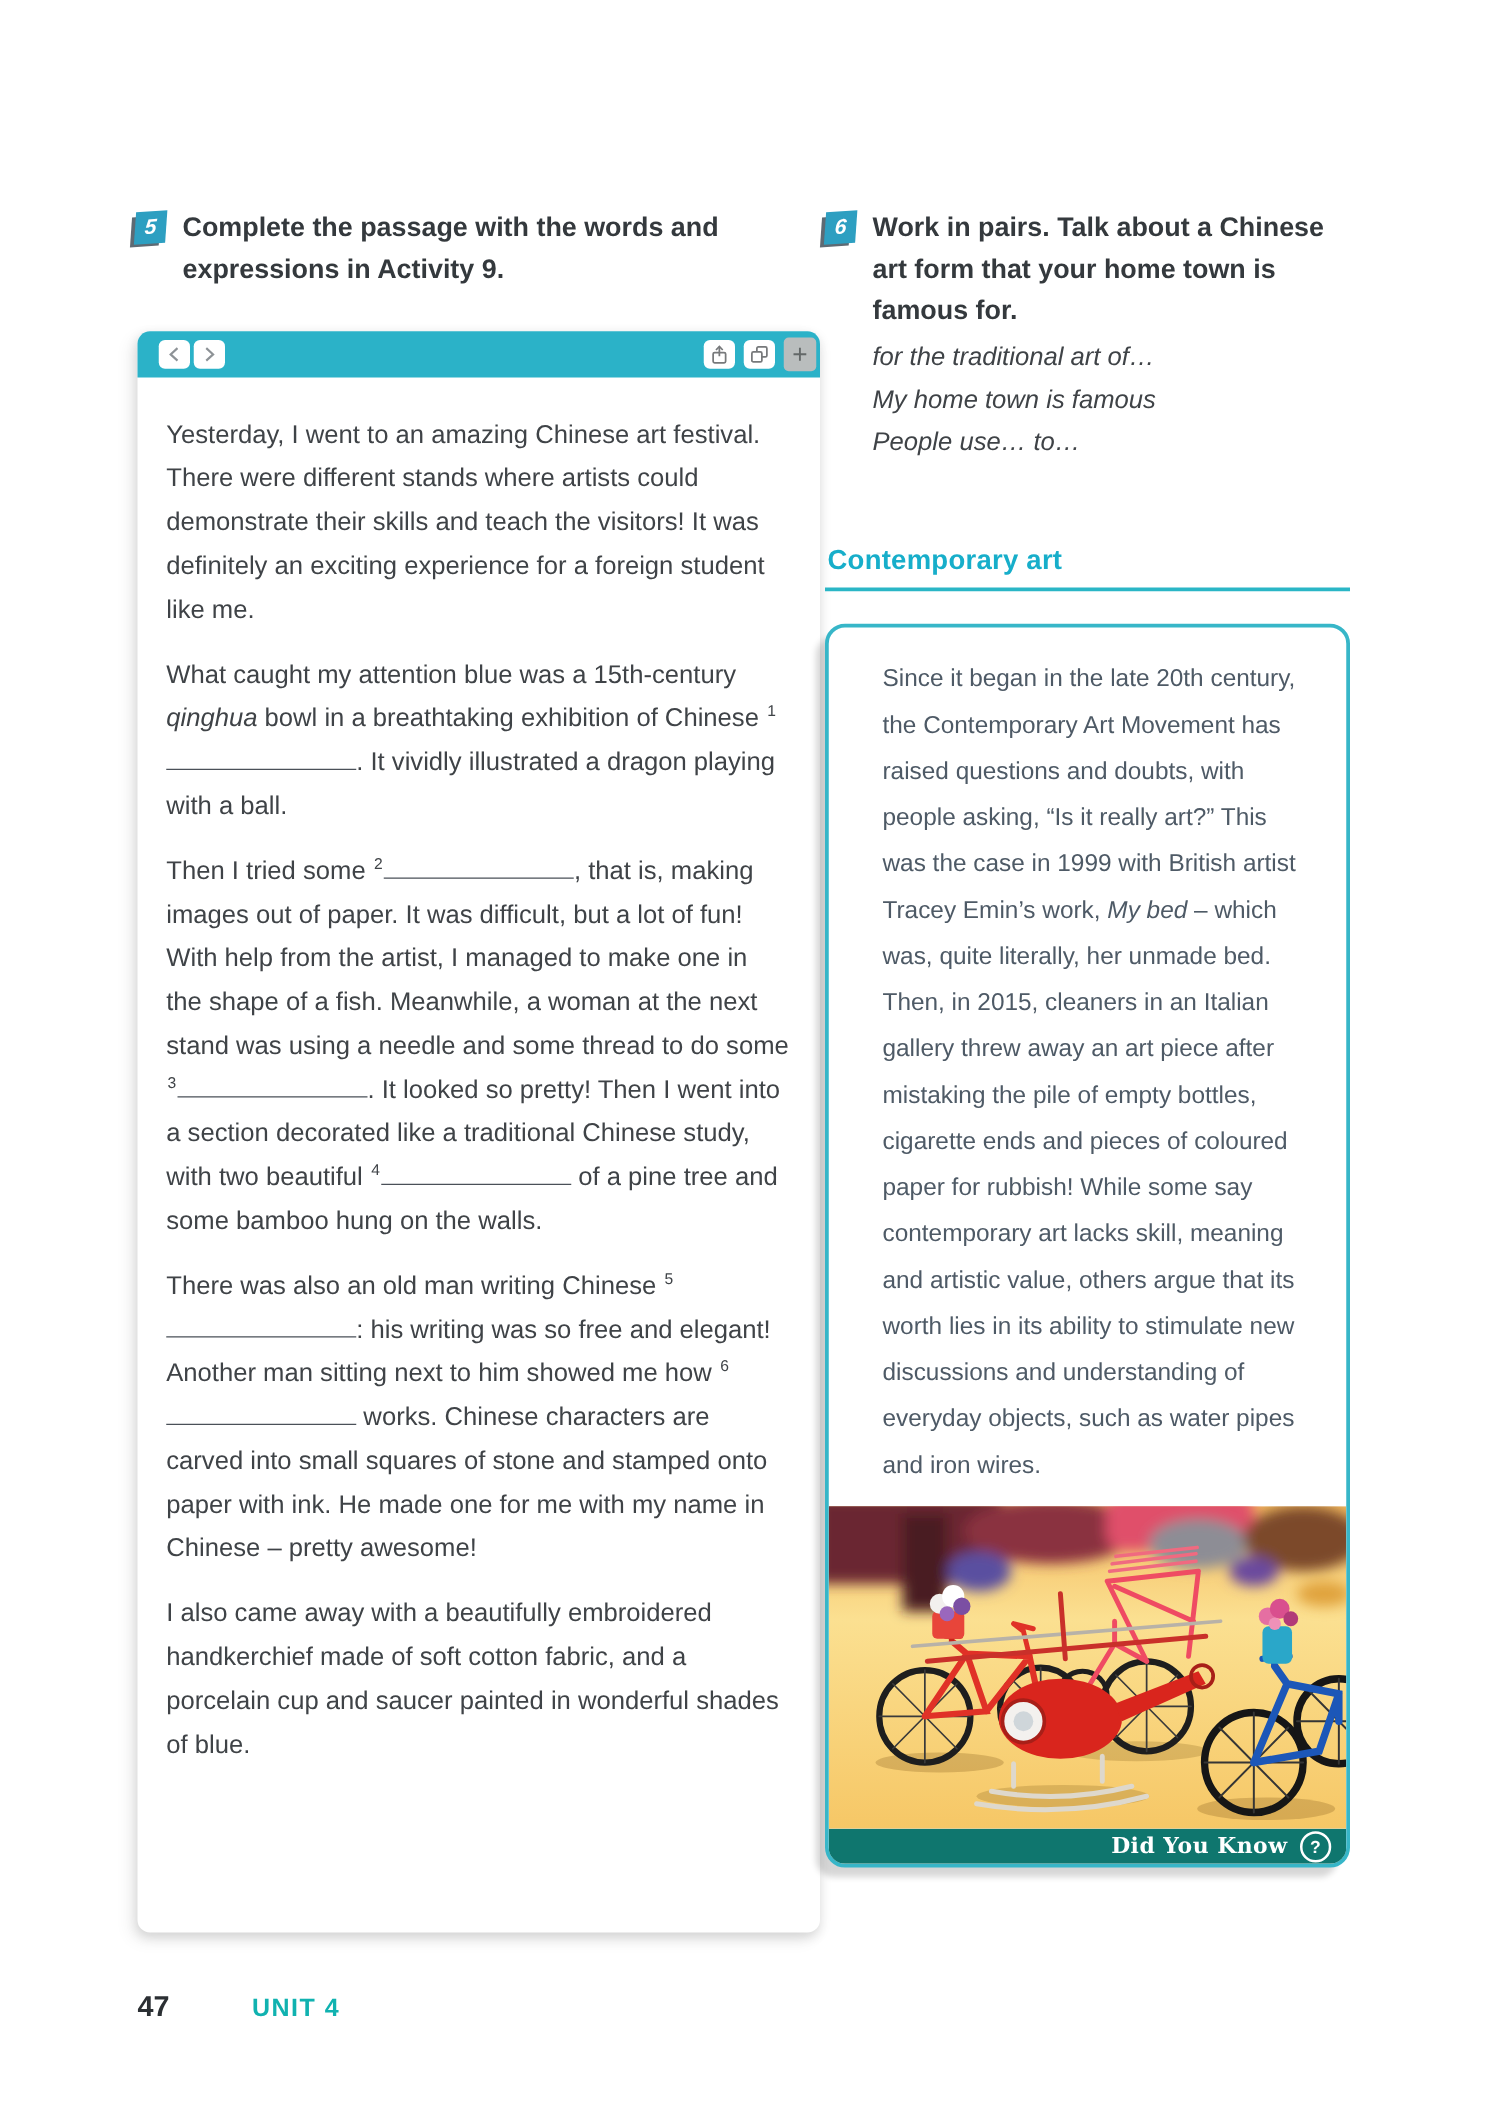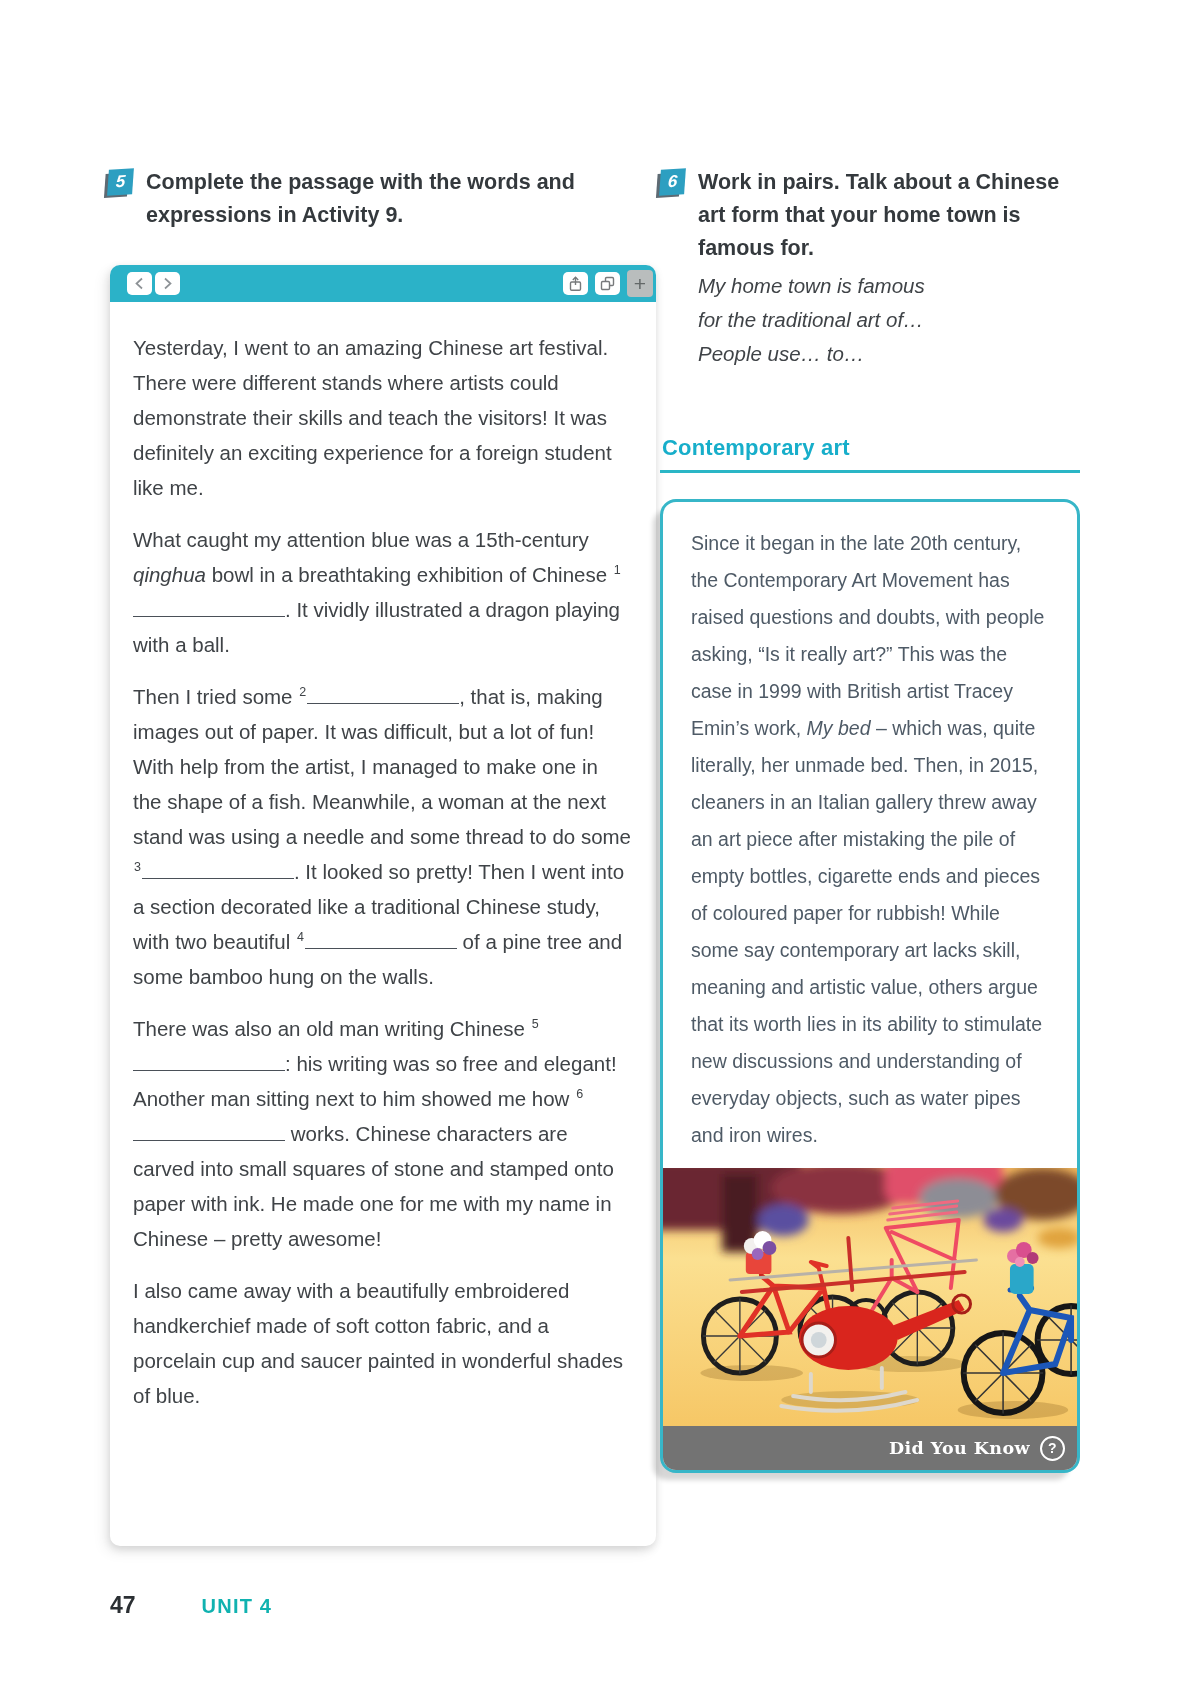--- a/index.html
+++ b/index.html
@@ -39,24 +39,24 @@
   
   .col-right{position:absolute;left:660px;top:166px;width:420px;}
   .col-right .act-title{width:364px;}
   .examples{margin:4px 0 0 38px;font-style:italic;font-size:20.5px;line-height:34px;color:#3f4347;}
 
   .contemp-heading{margin-top:64px;padding:0 0 9px 2px;font-size:22px;font-weight:bold;
                    color:#17aeca;letter-spacing:.2px;border-bottom:3px solid #2ab6c6;}
 
   .dyk-box{margin-top:26px;background:#fff;border:3px solid #37b6c8;border-radius:16px;overflow:hidden;
            box-shadow:-9px 9px 5px -2px rgba(0,0,0,.16);}
-  .dyk-text{padding:23px 28px 14px 28px;font-size:19.5px;line-height:37px;color:#4e5a66;}
+  .dyk-text{padding:23px 28px 14px 43px;font-size:19.5px;line-height:37px;color:#4e5a66;}
   .dyk-text em{font-style:italic;}
   .dyk-photo{display:block;width:100%;height:258px;}
-  .dyk-banner{height:44px;background:#737373;display:flex;align-items:center;justify-content:flex-end;
+  .dyk-banner{height:28px;background:#0f766e;display:flex;align-items:center;justify-content:flex-end;
               padding:0 12px;color:#fff;font-family:"DejaVu Serif",serif;font-weight:bold;
               font-size:17.5px;letter-spacing:.4px;}
   .q-circle{width:21px;height:21px;margin-left:10px;border:2px solid #fff;border-radius:50%;
             display:flex;align-items:center;justify-content:center;
             font:bold 14px/1 "Liberation Sans",sans-serif;}
 
   
   .footer{position:absolute;left:110px;top:1592px;display:flex;align-items:baseline;}
   .page-num{font-size:23px;font-weight:bold;color:#2b2f33;}
   .unit-label{margin-left:66px;font-size:20px;font-weight:bold;color:#10b2b0;letter-spacing:1.2px;}
@@ -113,22 +113,22 @@
       <p><span>I also came away with a beautifully embroidered handkerchief made of soft cotton fabric, and a porcelain cup and saucer painted in wonderful shades of blue.</span></p>
     </div>
   </div>
 
   <div class="col-right">
     <div class="act-header">
       <span class="badge">6</span>
       <span class="act-title">Work in pairs. Talk about a Chinese art form that your home town is famous for.</span>
     </div>
     <div class="examples">
+      <div>for the traditional art of…</div>
       <div>My home town is famous</div>
-      <div>for the traditional art of…</div>
       <div>People use… to…</div>
     </div>
 
     <div class="contemp-heading">Contemporary art</div>
 
     <div class="dyk-box">
       <div class="dyk-text"><span>Since it began in the late 20th century, the Contemporary Art Movement has raised questions and doubts, with people asking, “Is it really art?” This was the case in 1999 with British artist Tracey Emin’s work, </span><em>My bed</em><span> – which was, quite literally, her unmade bed. Then, in 2015, cleaners in an Italian gallery threw away an art piece after mistaking the pile of empty bottles, cigarette ends and pieces of coloured paper for rubbish! While some say contemporary art lacks skill, meaning and artistic value, others argue that its worth lies in its ability to stimulate new discussions and understanding of everyday objects, such as water pipes and iron wires.</span></div>
 
       <svg class="dyk-photo" viewBox="0 0 420 258" preserveAspectRatio="none">
         <defs>

